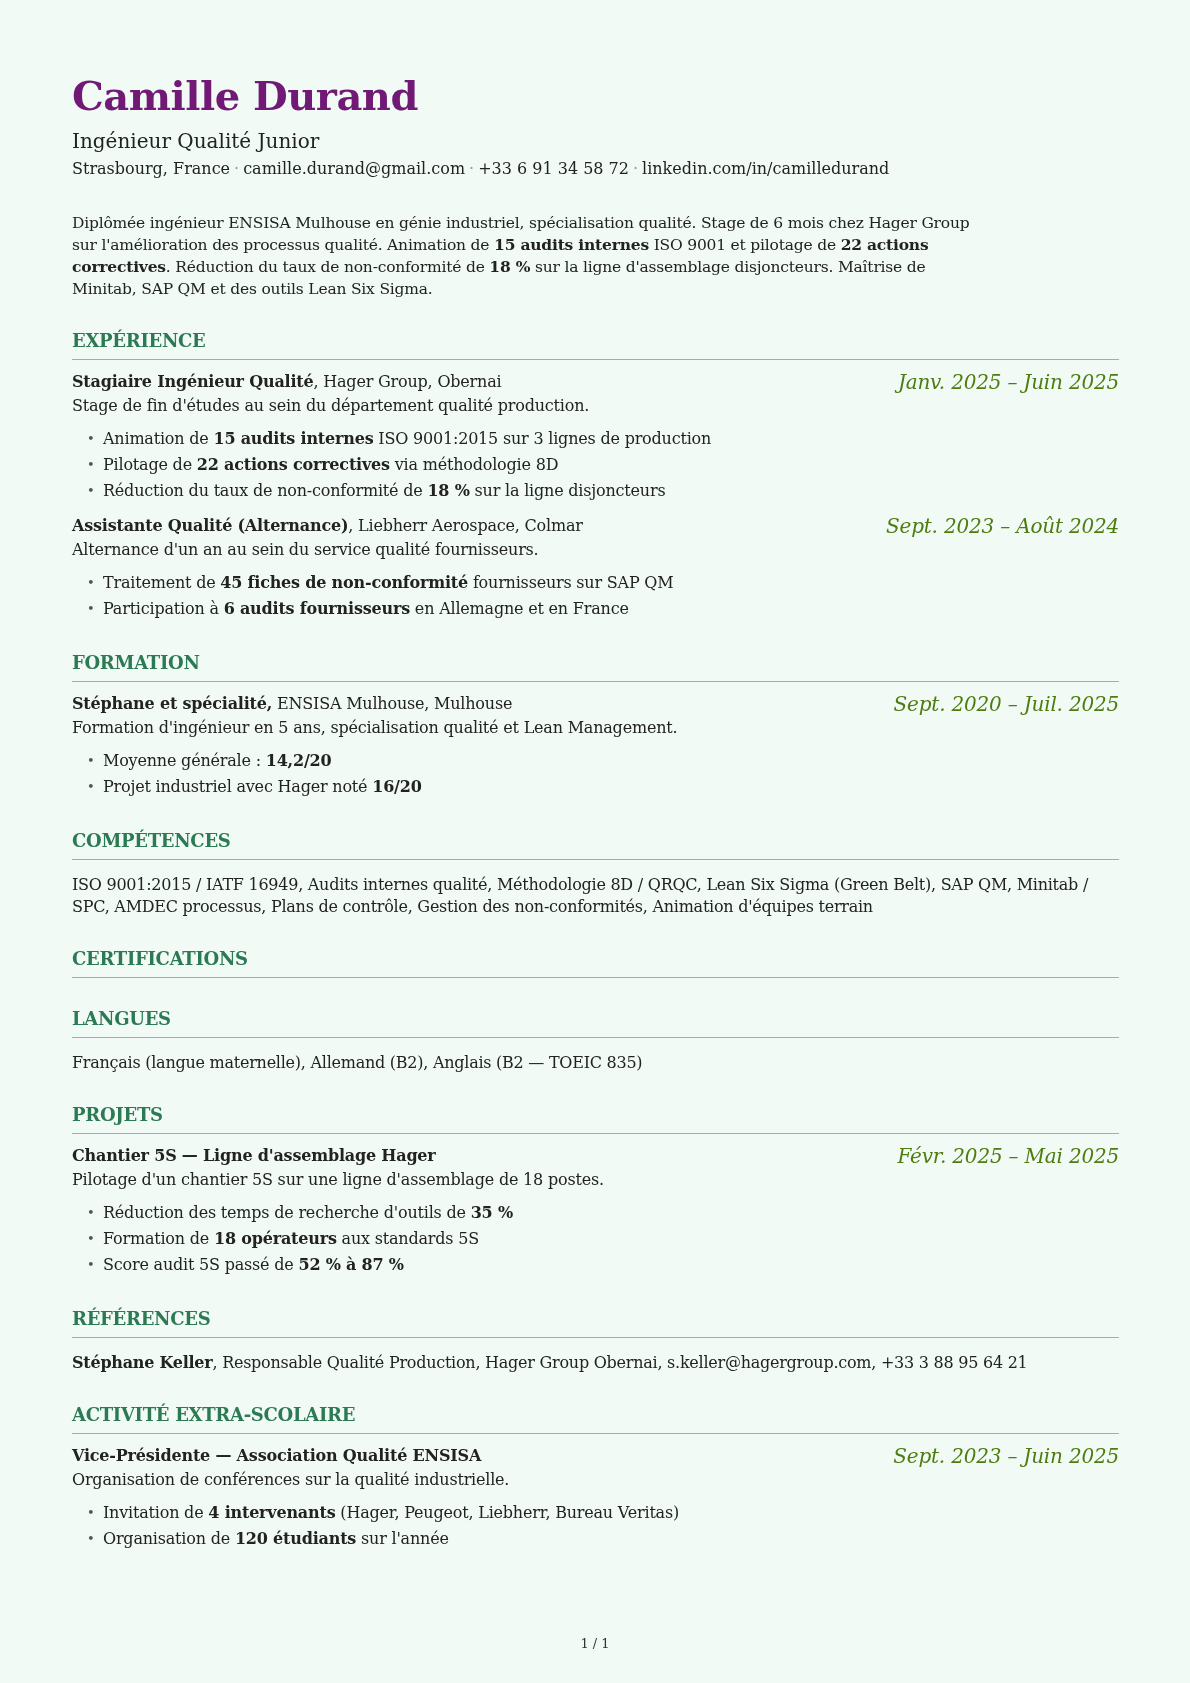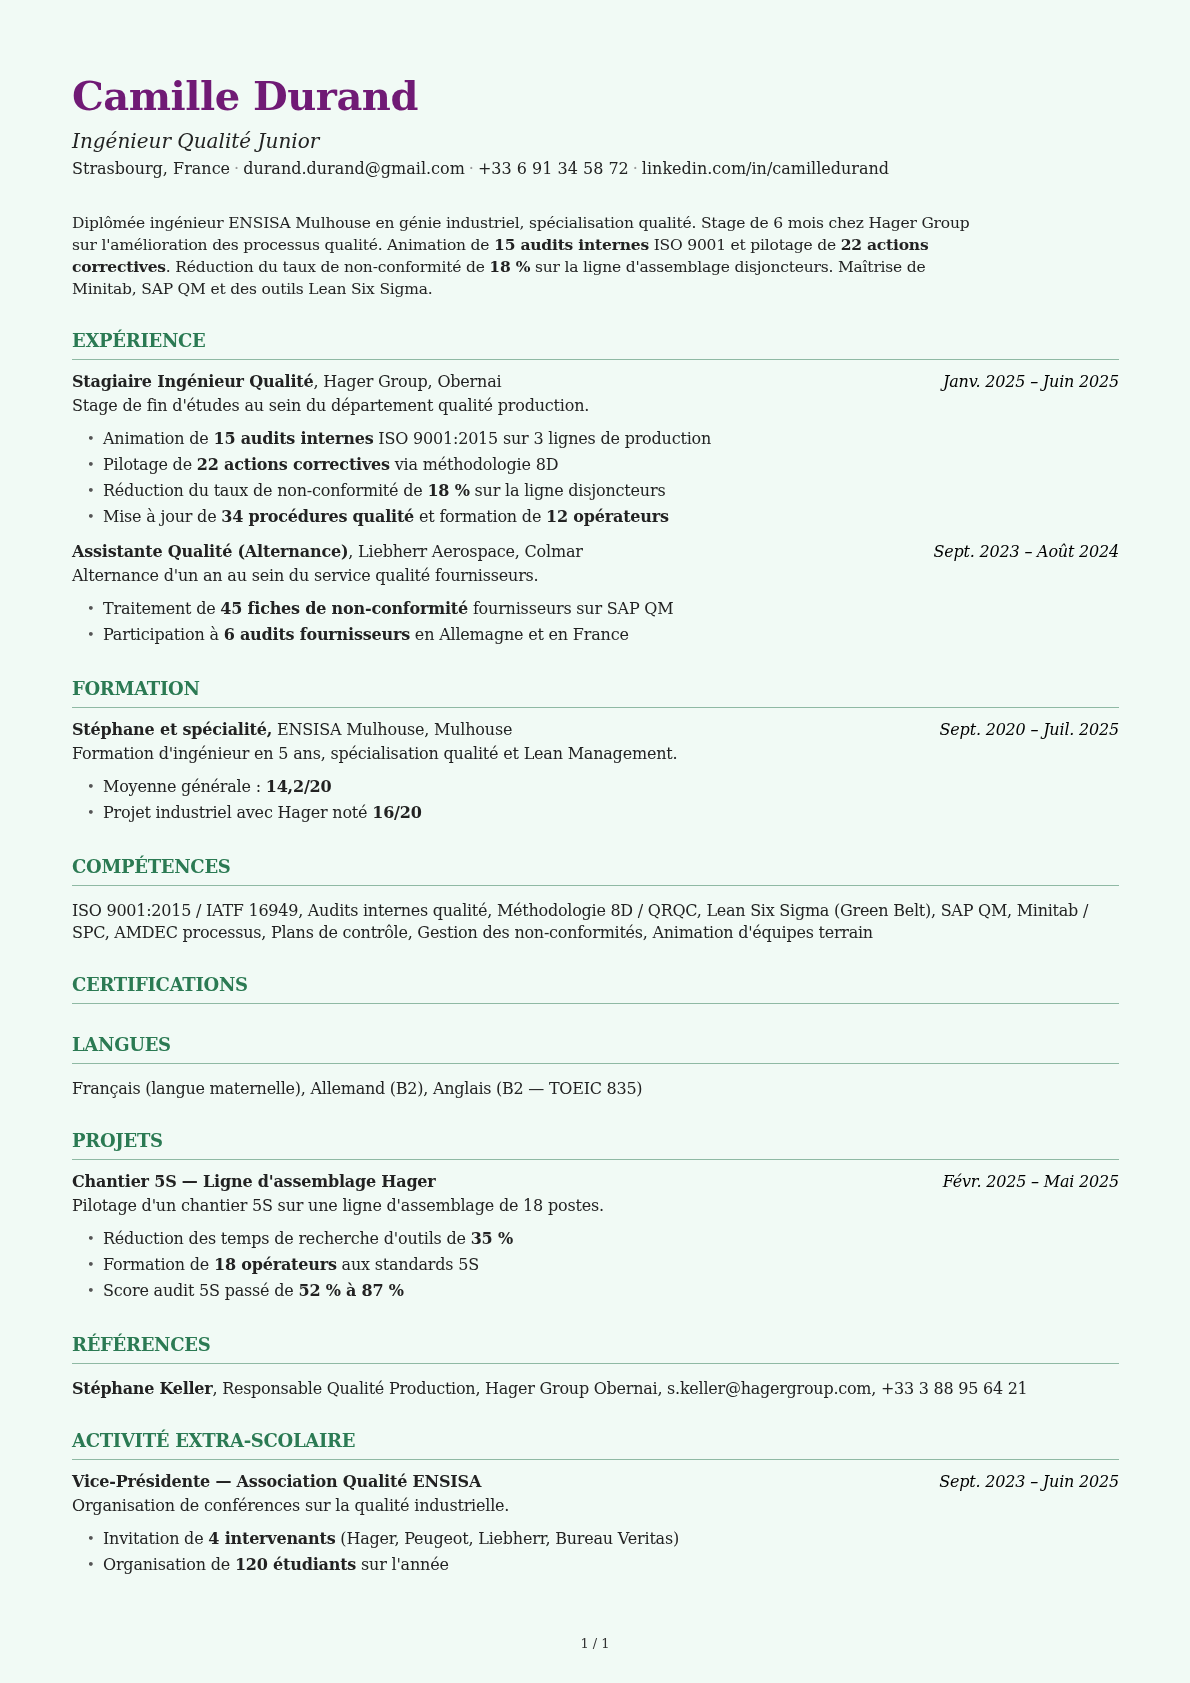--- a/index.html
+++ b/index.html
@@ -10,68 +10,67 @@
       color: #222;
       position: relative;
       overflow: hidden;
     }
     .page { position: absolute; left: 72px; top: 70px; width: 1047px; }
     .name {
       font-family: "DejaVu Serif", serif;
       font-weight: bold; font-size: 40px; color: #701a75;
       letter-spacing: -0.5px; line-height: 52px; margin: 0;
     }
-    .title { font-style: italic; font-size: 20px; color: #222; margin-top: 6px; line-height: 26px; }
+    .title { font-size: 20px; color: #222; margin-top: 6px; line-height: 26px; }
     .contact { font-size: 16px; margin-top: 4px; line-height: 22px; color: #222; }
     .contact .sep { color: #999; padding: 0 4px; }
     .summary { font-size: 15.5px; line-height: 22px; margin-top: 32px; width: 900px; letter-spacing: -0.2px; }
     b { font-weight: bold; }
     .section { margin-top: 14px; }
     .sec-title {
       font-family: "DejaVu Serif", serif; font-weight: bold;
       font-size: 18px; color: #2b7a53; letter-spacing: -0.3px;
       padding-bottom: 6px; border-bottom: 1.5px solid #8fb9a4;
       line-height: 24px;
       margin-top: 29px;
     }
     .entry { margin-top: 10px; }
     .entry-head { display: flex; justify-content: space-between; font-size: 16px; line-height: 24px; letter-spacing: -0.2px; }
-    .entry-date { font-style: italic; font-size: 16px; color: #000000; }
+    .entry-date { font-style: italic; font-size: 20px; color: #4d7c0f; }
     .entry-desc { font-size: 16px; line-height: 24px; letter-spacing: -0.2px; }
     ul { margin: 8px 0 0 0; padding-left: 31px; list-style: none; }
     li { font-size: 16px; line-height: 26px; position: relative; letter-spacing: -0.2px; }
     li::before { content: "•"; position: absolute; left: -16px; color: #555; font-size: 13px; }
     .plain { font-size: 16px; line-height: 22px; margin-top: 14px; letter-spacing: -0.25px; }
     .footer { position: absolute; top: 1636px; left: 0; width: 1190px; text-align: center; font-size: 13px; color: #333; }
   </style>
 </head>
 <body>
 
 <div class="page">
   <h1 class="name">Camille Durand</h1>
   <div class="title">Ingénieur Qualité Junior</div>
   <div class="contact">
-    <span>Strasbourg, France</span><span class="sep">·</span><span>durand.durand@gmail.com</span><span class="sep">·</span><span>+33 6 91 34 58 72</span><span class="sep">·</span><span>linkedin.com/in/camilledurand</span>
+    <span>Strasbourg, France</span><span class="sep">·</span><span>camille.durand@gmail.com</span><span class="sep">·</span><span>+33 6 91 34 58 72</span><span class="sep">·</span><span>linkedin.com/in/camilledurand</span>
   </div>
   <div class="summary"><span>Diplômée ingénieur ENSISA Mulhouse en génie industriel, spécialisation qualité. Stage de 6 mois chez Hager Group sur l'amélioration des processus qualité. Animation de </span><b>15 audits internes</b><span> ISO 9001 et pilotage de </span><b>22 actions correctives</b><span>. Réduction du taux de non-conformité de </span><b>18 %</b><span> sur la ligne d'assemblage disjoncteurs. Maîtrise de Minitab, SAP QM et des outils Lean Six Sigma.</span></div>
 
   <div class="section" style="margin-top:26px">
     <div class="sec-title">EXPÉRIENCE</div>
 
     <div class="entry">
       <div class="entry-head">
         <span><b>Stagiaire Ingénieur Qualité</b><span>, Hager Group, Obernai</span></span>
         <span class="entry-date">Janv. 2025 – Juin 2025</span>
       </div>
       <div class="entry-desc">Stage de fin d'études au sein du département qualité production.</div>
       <ul>
         <li><span>Animation de </span><b>15 audits internes</b><span> ISO 9001:2015 sur 3 lignes de production</span></li>
         <li><span>Pilotage de </span><b>22 actions correctives</b><span> via méthodologie 8D</span></li>
         <li><span>Réduction du taux de non-conformité de </span><b>18 %</b><span> sur la ligne disjoncteurs</span></li>
-        <li><span>Mise à jour de </span><b>34 procédures qualité</b><span> et formation de </span><b>12 opérateurs</b></li>
       </ul>
     </div>
 
     <div class="entry">
       <div class="entry-head">
         <span><b>Assistante Qualité (Alternance)</b><span>, Liebherr Aerospace, Colmar</span></span>
         <span class="entry-date">Sept. 2023 – Août 2024</span>
       </div>
       <div class="entry-desc">Alternance d'un an au sein du service qualité fournisseurs.</div>
       <ul>

